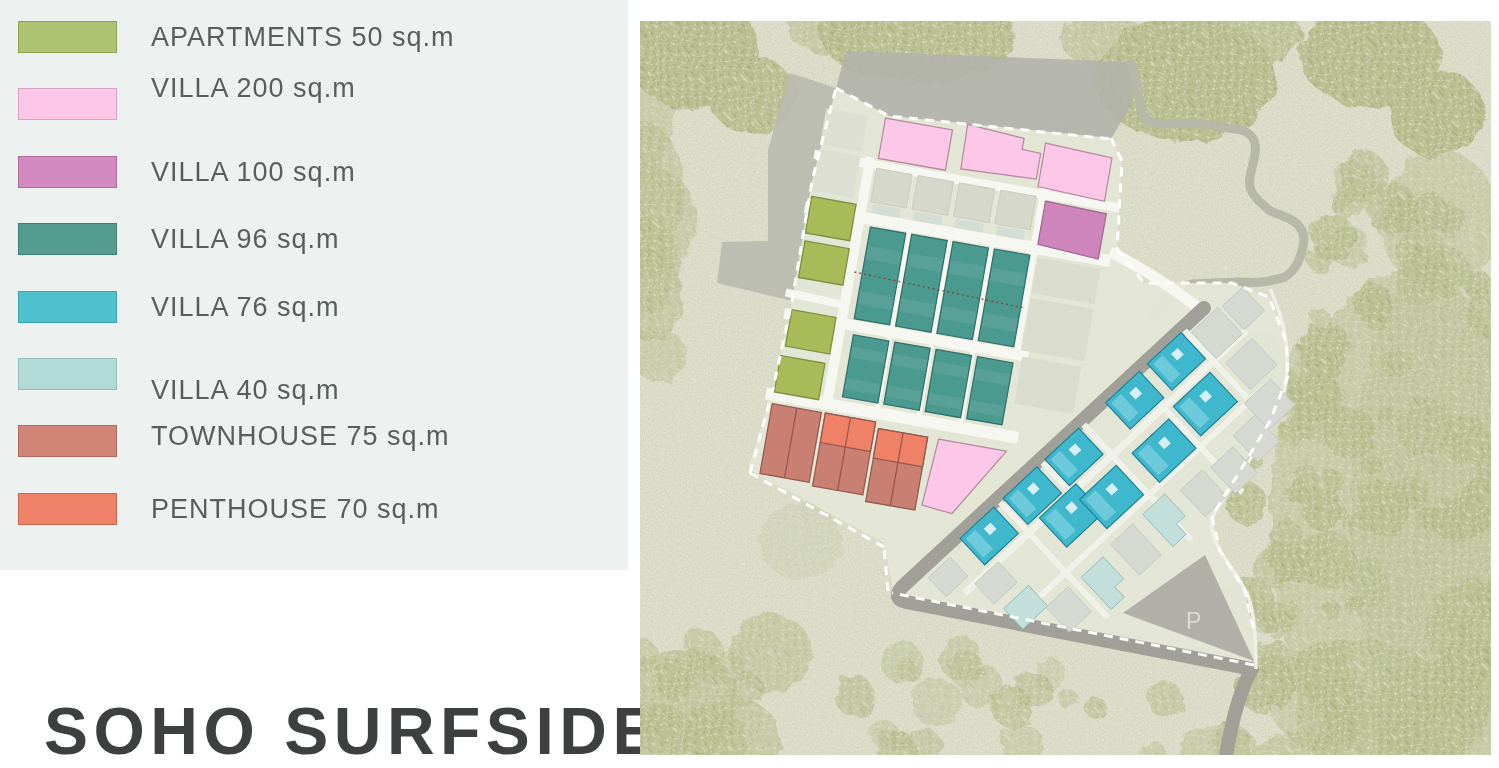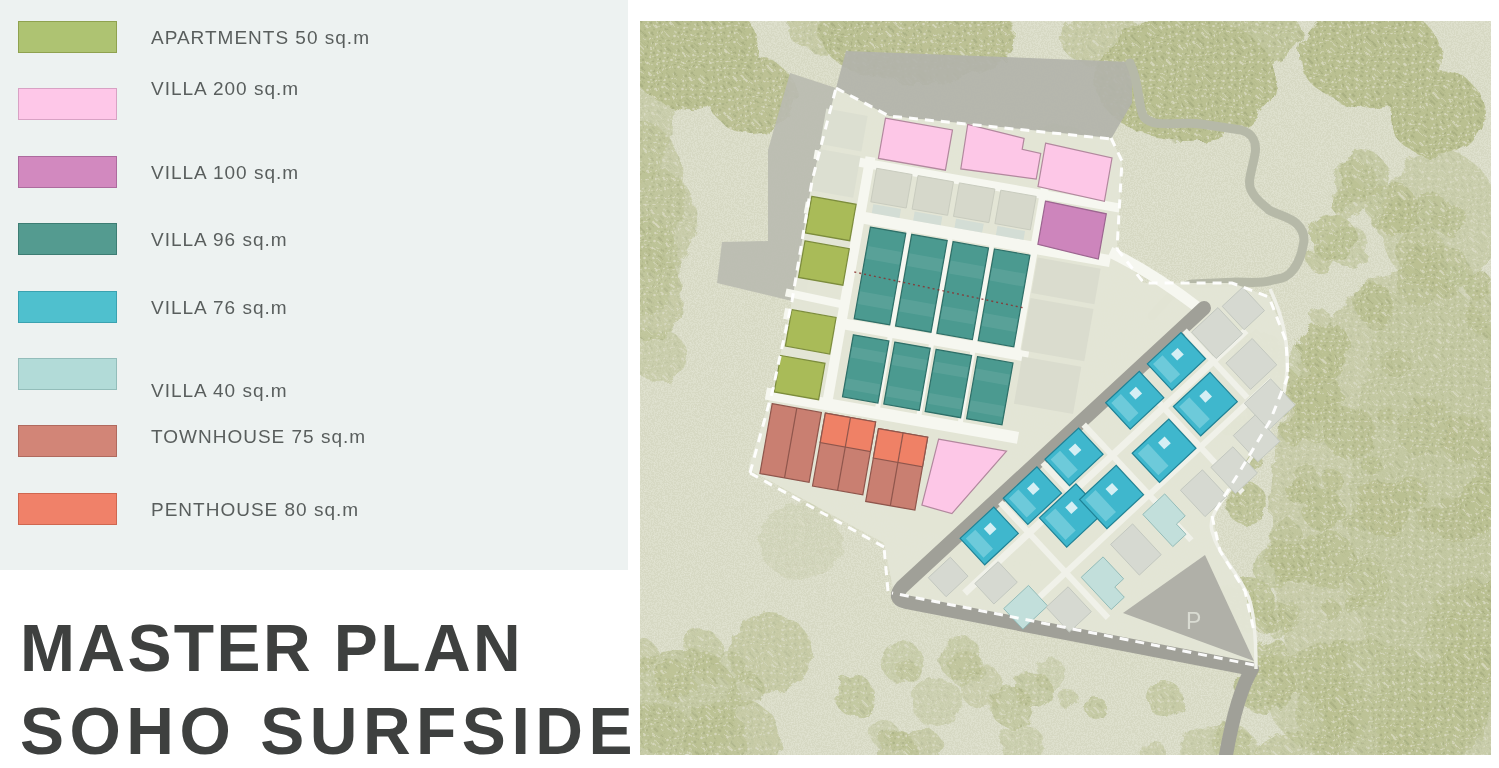--- a/index.html
+++ b/index.html
@@ -1,25 +1,25 @@
 <!DOCTYPE html>
 <html><head>
 <meta charset="utf-8">
 <style>
 html,body { margin:0; padding:0; }
 body { width:1499px; height:768px; background:#ffffff; position:relative; overflow:hidden;
        font-family:"Liberation Sans",sans-serif; }
 .panel { position:absolute; left:0; top:0; width:628px; height:570px; background:#edf2f1; }
 .sw { position:absolute; left:18px; width:97px; height:30px; border:1px solid; }
-.lb { position:absolute; left:151px; height:32px; line-height:33px; font-size:19px;
+.lb { position:absolute; left:151px; height:32px; line-height:33px; font-size:27px;
       letter-spacing:1px; color:#595e5d; white-space:nowrap; }
 .title { position:absolute; left:20px; top:607px; font-size:66px; font-weight:bold;
          color:#3e403f; line-height:83px; white-space:nowrap; }
 .t1 { letter-spacing:2.4px; }
-.t2 { letter-spacing:5.5px; }
+.t2 { letter-spacing:5.5px;margin-left:24px; }
 .map { position:absolute; left:640px; top:21px; width:851px; height:734px; }
 </style>
 </head>
 <body>
 
 <div class="panel"></div>
 
 <div class="sw" style="top:21px;background:#aec372;border-color:#8fa24f"></div>
 
 <div class="lb" style="top:21px">APARTMENTS 50 sq.m</div>
@@ -43,23 +43,23 @@
 <div class="sw" style="top:358px;background:#b2dbd8;border-color:#93bdba"></div>
 
 <div class="lb" style="top:374px">VILLA 40 sq.m</div>
 
 <div class="sw" style="top:425px;background:#d28577;border-color:#b06a5e"></div>
 
 <div class="lb" style="top:420px">TOWNHOUSE 75 sq.m</div>
 
 <div class="sw" style="top:493px;background:#f08169;border-color:#cf6750"></div>
 
-<div class="lb" style="top:493px">PENTHOUSE 80 sq.m</div>
-
-<div class="title"><span class="t1">MASTER PLAN</span><br><span class="t2">SOHO SURFSIDE</span></div>
+<div class="lb" style="top:493px">PENTHOUSE 70 sq.m</div>
+
+<div class="title"><br><span class="t2">SOHO SURFSIDE</span></div>
 
 <svg class="map" viewBox="0 0 851 734">
 <defs>
 <filter id="rough" x="-20%" y="-20%" width="140%" height="140%">
 <feTurbulence type="fractalNoise" baseFrequency="0.05" numOctaves="3" seed="11" result="n"></feTurbulence>
 <feDisplacementMap in="SourceGraphic" in2="n" scale="15"></feDisplacementMap>
 </filter>
 <filter id="speckle" x="0" y="0" width="100%" height="100%">
 <feTurbulence type="fractalNoise" baseFrequency="0.7" numOctaves="2" seed="9"></feTurbulence>
 <feComponentTransfer>

